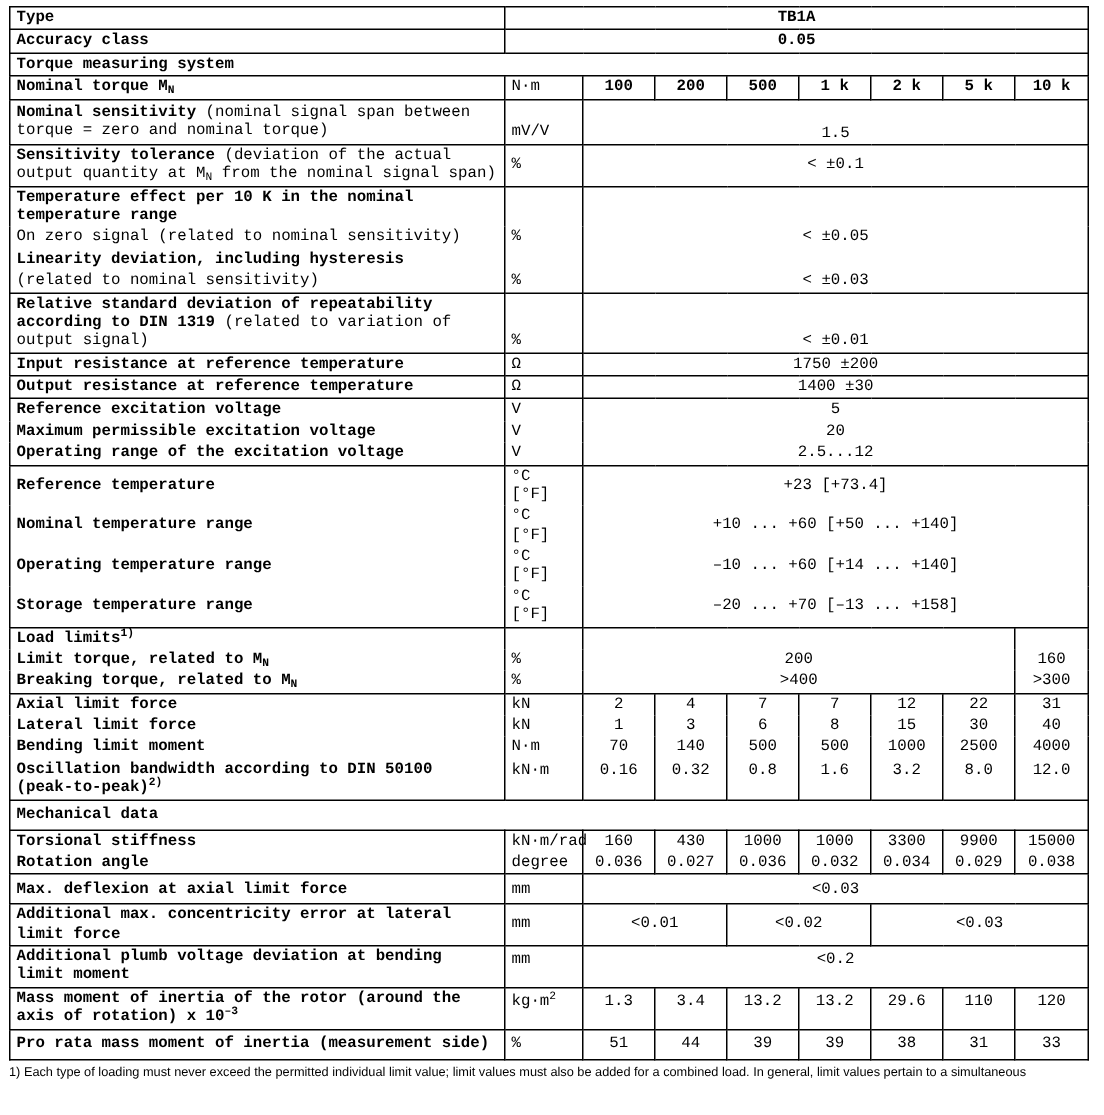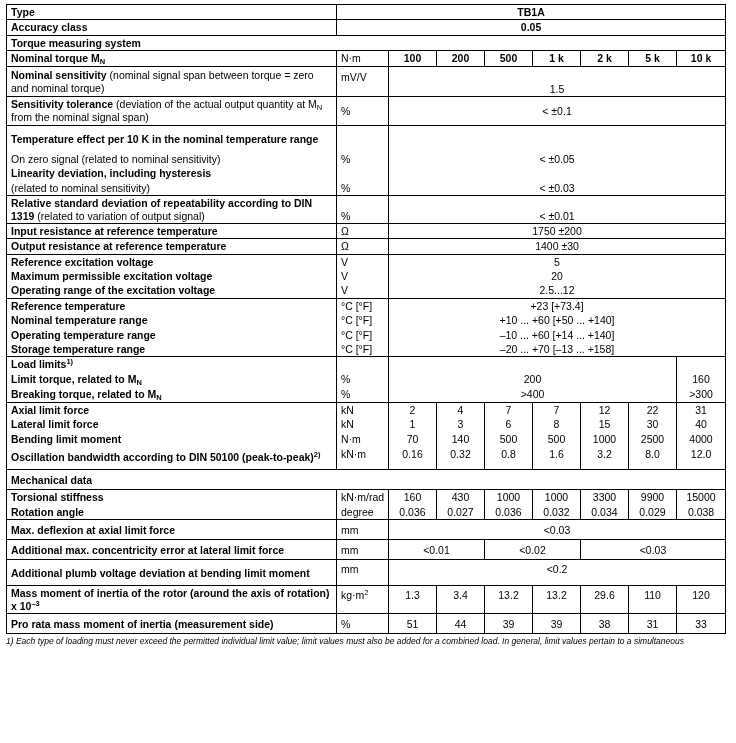--- a/index.html
+++ b/index.html
@@ -13,20 +13,21 @@
     position:relative;
     width:736px;height:743px;
     overflow:hidden;
     box-sizing:border-box;
   }
   table.spec{
     border-collapse:collapse;
     table-layout:fixed;
     width:719px;
     margin:4px 0 0 6px;
+    font-family:Liberation Mono, monospace;
   }
   table.spec td{
     border:1px solid #000;
     padding:1px 4px;
     vertical-align:middle;
     line-height:1.18;
     font-size:10.5px;
     height:13px;
     box-sizing:border-box;
   }
@@ -40,21 +41,20 @@
   sup{font-size:7.5px;vertical-align:baseline;position:relative;top:-4px;}
   .ind{padding-left:16px;}
   .footnote{
     margin:2px 0 0 6px;
     font-size:8.5px;
     line-height:1.2;
     color:#000;
     width:719px;
     overflow:hidden;
     height:11px;
-    font-style:italic;
   }
   .hdrrow td{height:15px;font-size:11px;}
 </style>
 </head>
 <body>
 
 <div id="sheet">
 
   <table class="spec">
     <colgroup>
@@ -91,21 +91,21 @@
       <td class="b c">200</td>
       <td class="b c">500</td>
       <td class="b c">1 k</td>
       <td class="b c">2 k</td>
       <td class="b c">5 k</td>
       <td class="b c">10 k</td>
     </tr>
 
     <tr>
       <td class="l" style="height:26px"><span class="b">Nominal sensitivity</span> (nominal signal span between torque = zero and nominal torque)</td>
-      <td class="unit" style="vertical-align:top;padding-top:4px">mV/V</td>
+      <td class="unit" style="vertical-align:top;padding-top:15px">mV/V</td>
       <td class="c" colspan="7" style="vertical-align:top;padding-top:16px">1.5</td>
     </tr>
 
     <tr>
       <td class="l" style="height:27px"><span class="b">Sensitivity tolerance</span> (deviation of the actual output quantity at M<sub>N</sub> from the nominal signal span)</td>
       <td class="unit">%</td>
       <td class="c" colspan="7">&lt; ±0.1</td>
     </tr>
 
     <tr>

